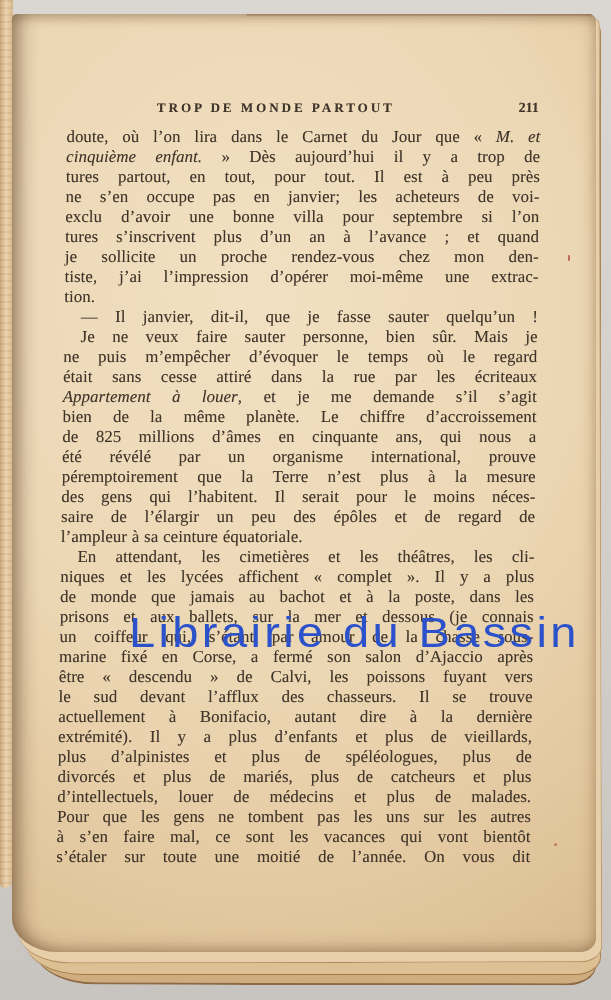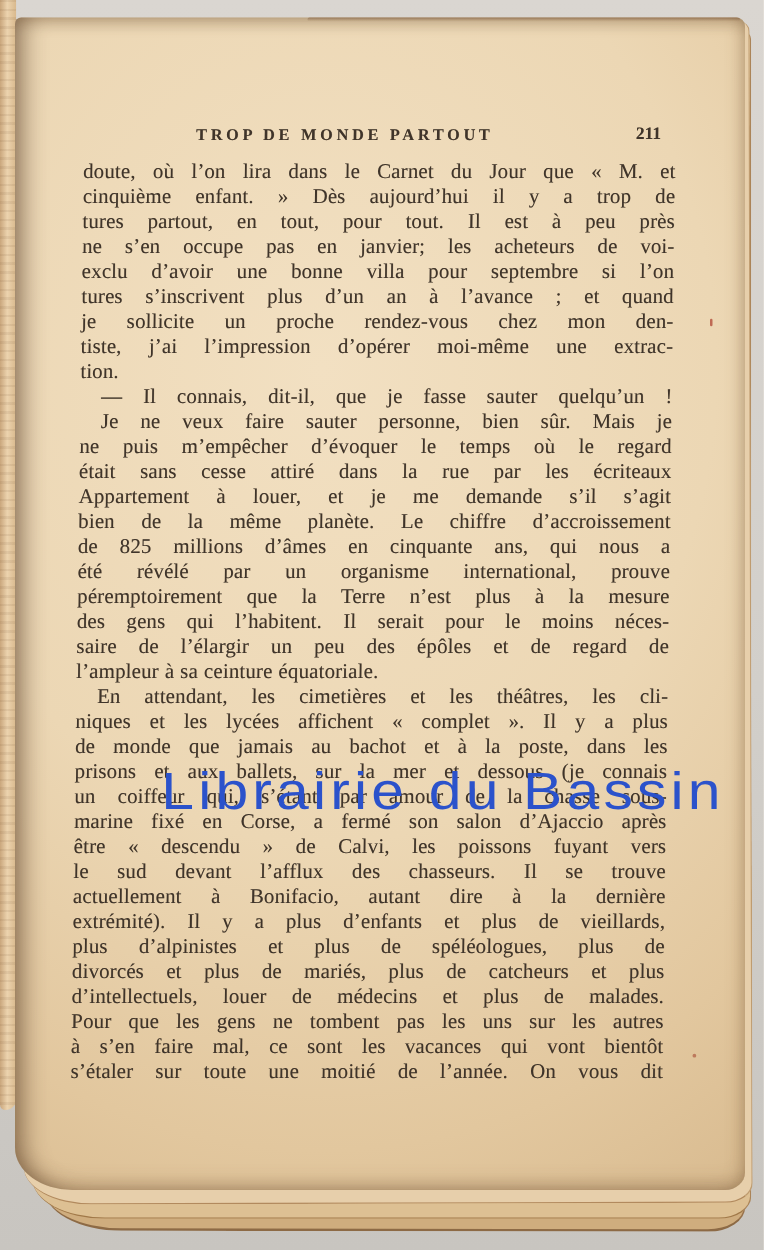--- a/index.html
+++ b/index.html
@@ -42,26 +42,26 @@
   .speck.s1{left:556px;top:241px;width:2px;height:6px;background:rgba(168,48,32,.65);}
   .speck.s2{left:542px;top:829px;width:3px;height:3px;background:rgba(160,60,40,.55);}
 
   
   .textblock{position:absolute;left:55px;top:84px;width:474px;
              transform:skewX(-.8deg);transform-origin:top left;
              color:#3f342a;text-shadow:.2px .2px .3px rgba(60,45,30,.35);}
   .header{position:relative;height:20px;font-size:13px;line-height:20px;}
   .running-title{position:absolute;left:calc(50% - 28px);transform:translateX(-50%);
                  font-weight:700;letter-spacing:3px;white-space:nowrap;}
-  .page-number{position:absolute;right:12px;top:0;font-weight:700;font-size:14px;}
+  .page-number{position:absolute;right:2px;top:0;font-weight:700;font-size:14px;}
   .bodytext{margin-top:9px;font-size:16.8px;line-height:20px;word-spacing:.5px;letter-spacing:.1px;}
   .line{text-align:justify;text-align-last:justify;white-space:normal;}
   .line.nj{text-align-last:left;}
   .line.ind{text-indent:17px;}
-  .it{}
+  .it{font-style:italic;}
 
   
   .watermark{position:absolute;left:129px;top:612px;z-index:5;
              font-family:"Liberation Sans",sans-serif;font-size:42px;line-height:1;
              letter-spacing:3px;white-space:nowrap;transform:scaleX(1.12);
              transform-origin:left center;color:#2b52cb;}
 </style>
 </head>
 <body>
 
@@ -83,21 +83,21 @@
       <div class="bodytext" id="bodyLines">
           <div class="line"><span>doute, où l’on lira dans le Carnet du Jour que « </span><span class="it">M. et</span></div>
           <div class="line"><span class="it">cinquième enfant.</span><span> » Dès aujourd’hui il y a trop de</span></div>
           <div class="line"><span>tures partout, en tout, pour tout. Il est à peu près</span></div>
           <div class="line"><span>ne s’en occupe pas en janvier; les acheteurs de voi-</span></div>
           <div class="line"><span>exclu d’avoir une bonne villa pour septembre si l’on</span></div>
           <div class="line"><span>tures s’inscrivent plus d’un an à l’avance ; et quand</span></div>
           <div class="line"><span>je sollicite un proche rendez-vous chez mon den-</span></div>
           <div class="line"><span>tiste, j’ai l’impression d’opérer moi-même une extrac-</span></div>
           <div class="line nj"><span>tion.</span></div>
-          <div class="line ind"><span>— Il connais, dit-il, que je fasse sauter quelqu’un !</span></div>
+          <div class="line ind"><span>— Il janvier, dit-il, que je fasse sauter quelqu’un !</span></div>
           <div class="line ind"><span>Je ne veux faire sauter personne, bien sûr. Mais je</span></div>
           <div class="line"><span>ne puis m’empêcher d’évoquer le temps où le regard</span></div>
           <div class="line"><span>était sans cesse attiré dans la rue par les écriteaux</span></div>
           <div class="line"><span class="it">Appartement à louer</span><span>, et je me demande s’il s’agit</span></div>
           <div class="line"><span>bien de la même planète. Le chiffre d’accroissement</span></div>
           <div class="line"><span>de 825 millions d’âmes en cinquante ans, qui nous a</span></div>
           <div class="line"><span>été révélé par un organisme international, prouve</span></div>
           <div class="line"><span>péremptoirement que la Terre n’est plus à la mesure</span></div>
           <div class="line"><span>des gens qui l’habitent. Il serait pour le moins néces-</span></div>
           <div class="line"><span>saire de l’élargir un peu des épôles et de regard de</span></div>

